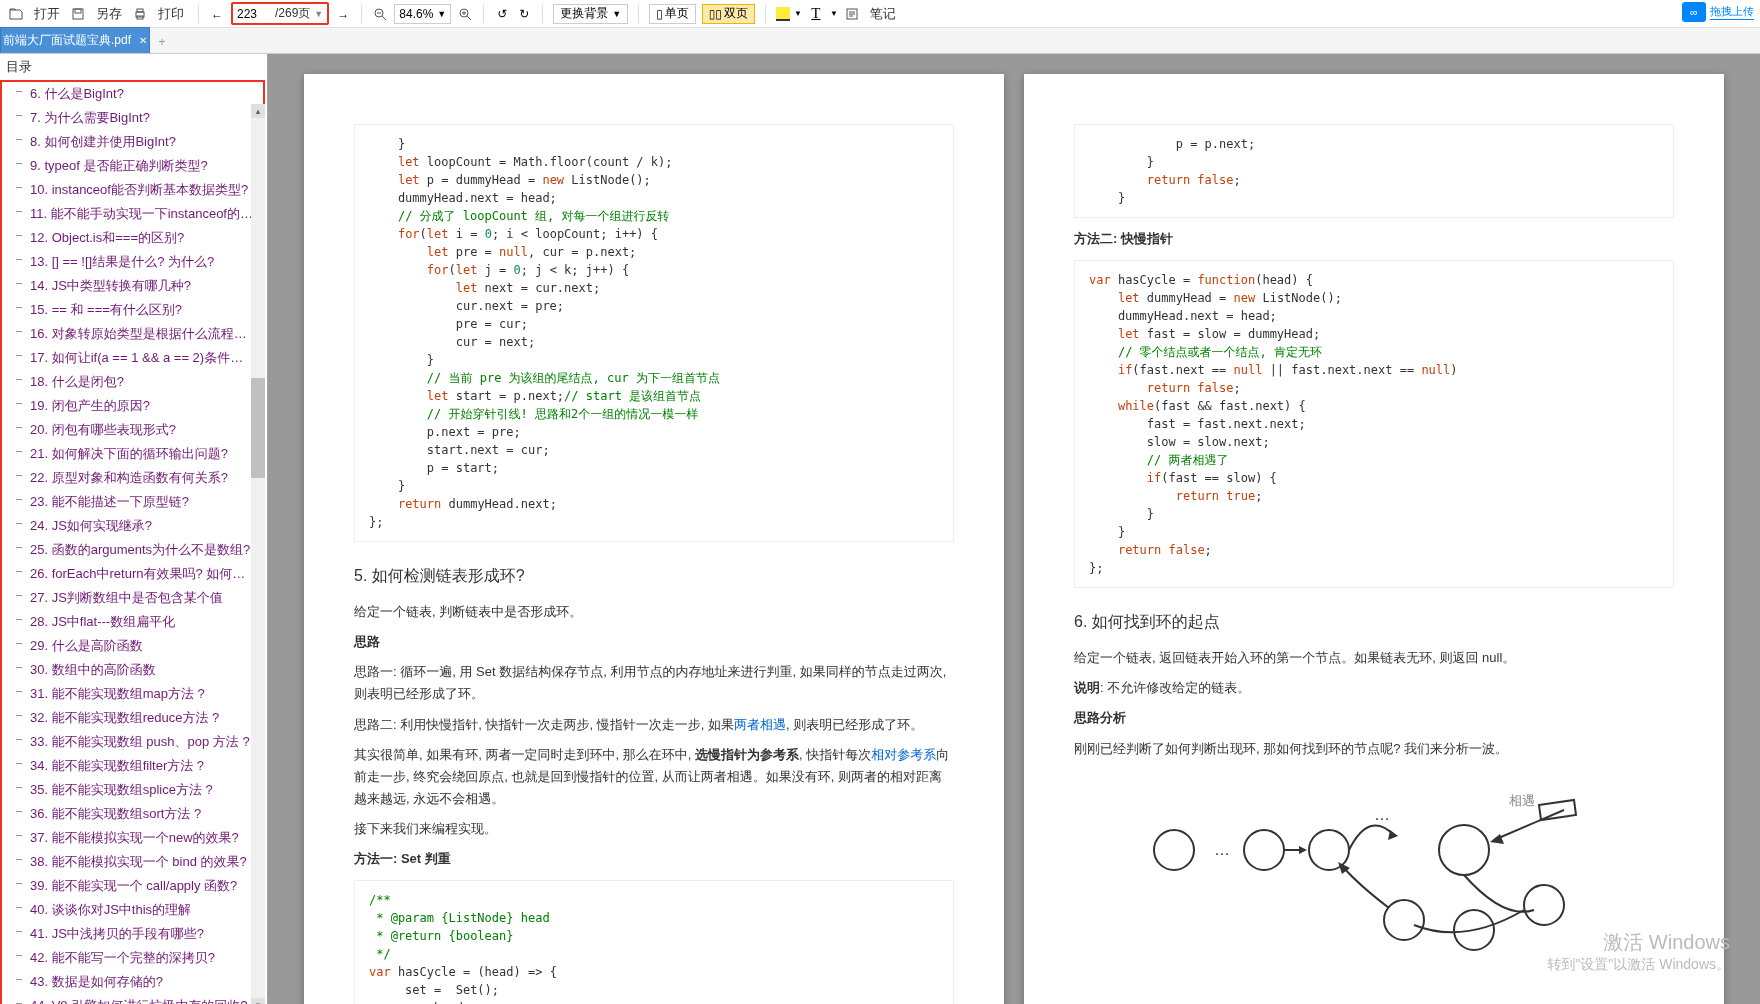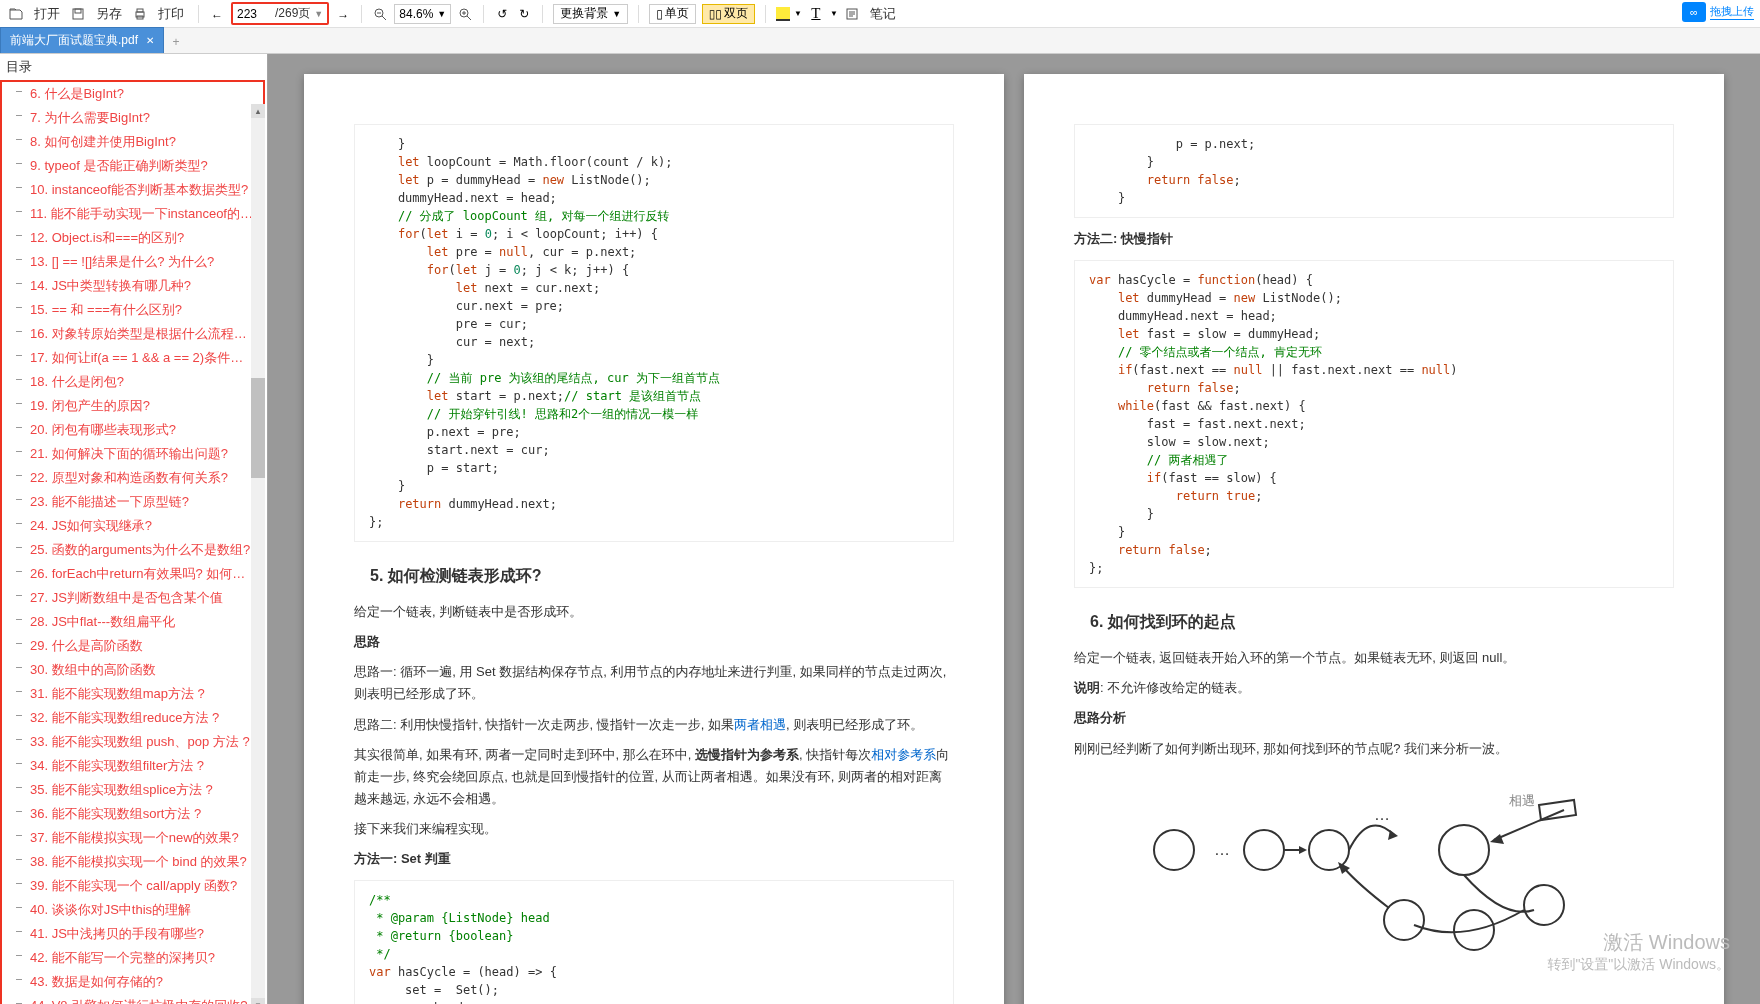--- a/index.html
+++ b/index.html
@@ -14,41 +14,41 @@
 .zoom-sel{border:1px solid #ccc;padding:1px 4px;font-size:12px;height:20px;display:flex;align-items:center;gap:4px}
 .bg-sel{border:1px solid #ccc;padding:1px 6px;font-size:12px;height:20px;display:flex;align-items:center;gap:4px}
 .view-btn{border:1px solid #ccc;padding:1px 6px;font-size:12px;height:20px;display:flex;align-items:center;gap:2px}
 .view-btn.active{background:#ffe9a8;border-color:#e6b800}
 .hl{width:14px;height:14px;background:#ffeb3b;border-bottom:2px solid #333}
 .cloud-right{position:absolute;right:6px;top:2px;display:flex;align-items:center;gap:4px}
 .cloud-icon{width:24px;height:20px;background:#0085ff;border-radius:3px;color:#fff;display:flex;align-items:center;justify-content:center;font-size:11px}
 .cloud-txt{color:#0085ff;font-size:11px;border-bottom:1px solid #0085ff}
 
 .tabbar{height:26px;background:#f5f5f5;display:flex;align-items:flex-end;border-bottom:1px solid #ccc}
-.tab{background:#4a90d9;color:#fff;padding:4px 9px;font-size:12px;display:flex;align-items:center;gap:8px;border:1px solid #3a7abd;border-bottom:none}
+.tab{background:#4a90d9;color:#fff;padding:4px 2px;font-size:12px;display:flex;align-items:center;gap:8px;border:1px solid #3a7abd;border-bottom:none}
 .tab .x{font-size:10px}
 .newtab{padding:4px 8px;color:#999}
 
 .main{display:flex;height:calc(100% - 54px);position:relative}
 .sidebar{width:268px;border-right:1px solid #a3a3a3;overflow:hidden;position:relative;background:#fff}
 .sidebar-inner{border:2px solid #e32;margin:0 2px 0 0;height:100%}
 .side-title{font-size:13px;padding:4px 6px;color:#333;font-weight:normal}
 .toc{overflow:auto;height:calc(100% - 24px)}
-.toc-item{padding:3px 8px 3px 28px;font-size:13px;color:#ef4444;white-space:nowrap;overflow:hidden;text-overflow:ellipsis;position:relative;cursor:pointer}
+.toc-item{padding:3px 8px 3px 28px;font-size:13px;color:#701a75;white-space:nowrap;overflow:hidden;text-overflow:ellipsis;position:relative;cursor:pointer}
 .toc-item:before{content:"";position:absolute;left:14px;top:9px;width:6px;height:1px;background:#999}
 .scrollbar-v{position:absolute;right:2px;top:64px;width:14px;height:calc(100% - 70px);background:#f0f0f0}
 .scrollbar-thumb{width:100%;height:100px;background:#c0c0c0;position:absolute;top:260px}
 .scrollbar-up,.scrollbar-down{width:14px;height:14px;background:#e0e0e0;position:absolute;font-size:9px;text-align:center;line-height:14px;color:#666}
 .scrollbar-up{top:-14px}
 .scrollbar-down{bottom:-14px}
 
 .content{flex:1;background:#999;overflow:auto;padding:20px;position:relative}
 .pages{display:flex;gap:20px;justify-content:center}
 .page{background:#fff;width:700px;min-height:960px;padding:40px 50px;box-shadow:0 2px 8px rgba(0,0,0,.3);font-size:13px;color:#333;line-height:1.7}
-.page h3{font-size:16px;margin:20px 16px 12px;font-weight:bold}
+.page h3{font-size:16px;margin:20px 0 12px;font-weight:normal}
 .page p{margin:8px 0}
 .code{font-family:Consolas,monospace;font-size:12px;line-height:1.5;white-space:pre;overflow:auto;padding:10px 14px;border:1px solid #eee;background:#fff;margin:10px 0;overflow-x:auto}
 .kw{color:#c2410c}
 .cmt{color:#008000}
 .num{color:#09885a}
 .link{color:#0066cc}
 .bold{font-weight:bold}
 
 .diagram{margin:30px 0;display:flex;justify-content:center}
 

